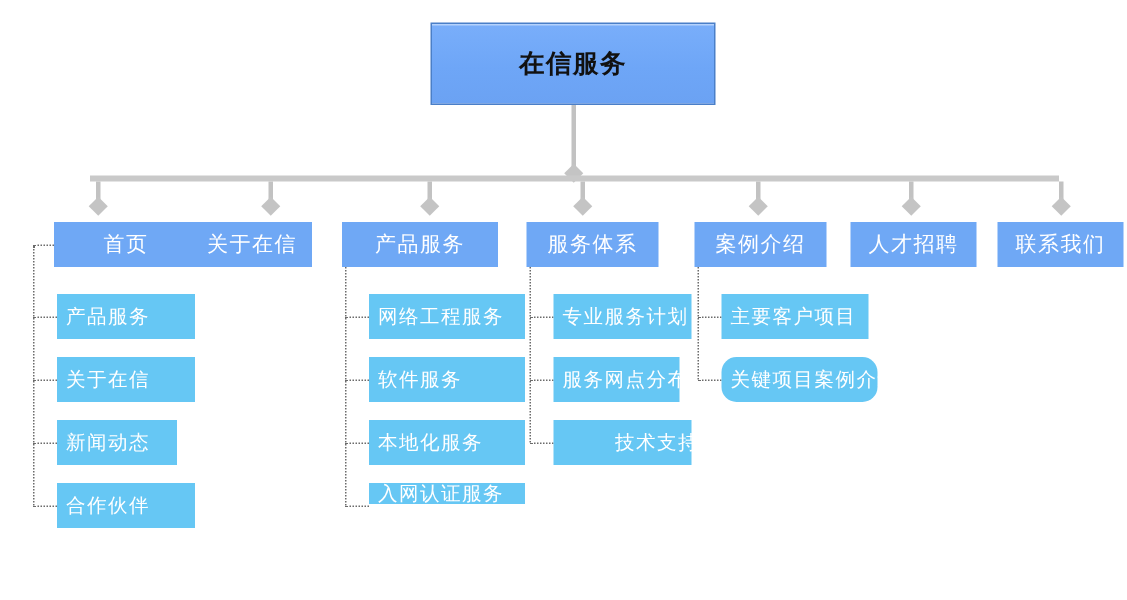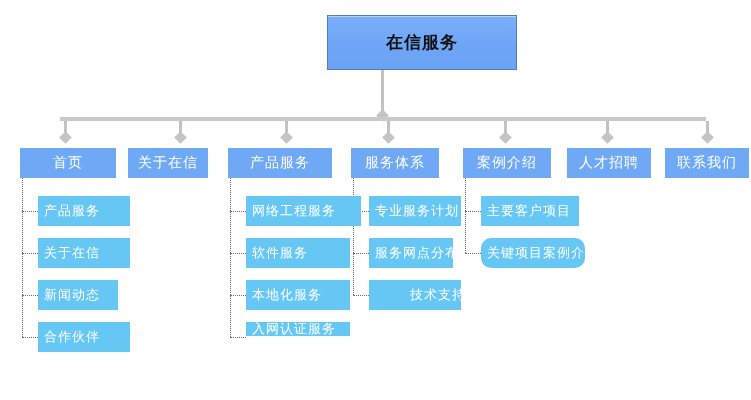--- a/index.html
+++ b/index.html
@@ -44,21 +44,20 @@
     letter-spacing: 1px;
   }
 
   .node-root {
     background: linear-gradient(180deg, #79aefa 0%, #6ea6f7 55%, #6ba2f3 100%);
     border: 1px solid #4a7fc8;
     color: #111111;
     font-size: 17px;
     font-weight: bold;
     box-shadow: inset 0 1px 0 rgba(255,255,255,0.45);
-    margin-left: 40px;
   }
 
   .node-l2 {
     background: #6fa8f5;
     color: #ffffff;
     font-size: 14px;
     justify-content: center;
   }
 
   .node-l3 {
@@ -137,42 +136,42 @@
       <div class="stub" style="left: 465px; top: 163px; width: 16px;"></div>
       <div class="stem" style="left: 606px; top: 121px; width: 3px; height: 19px;"></div>
       <div class="diamond" style="left: 603px; top: 133px;"></div>
       <div class="stem" style="left: 706px; top: 121px; width: 3px; height: 19px;"></div>
       <div class="diamond" style="left: 703px; top: 133px;"></div>
     </div>
   <div id="nodes">
       <div class="node node-root" style="left: 287px; top: 15px; width: 190px; height: 55px;">
         <span>在信服务</span>
       </div>
-      <div class="node node-l2" style="left: 20px; top: 148px; width: 96px; height: 30px;">
+      <div class="node node-l2" style="left: 36px; top: 148px; width: 96px; height: 30px;">
         <span>首页</span>
       </div>
       <div class="node node-l3" style="left: 38px; top: 196px; width: 92px; height: 30px;">
         <span>产品服务</span>
       </div>
       <div class="node node-l3" style="left: 38px; top: 238px; width: 92px; height: 30px;">
         <span>关于在信</span>
       </div>
       <div class="node node-l3" style="left: 38px; top: 280px; width: 80px; height: 30px;">
         <span>新闻动态</span>
       </div>
       <div class="node node-l3" style="left: 38px; top: 322px; width: 92px; height: 30px;">
         <span>合作伙伴</span>
       </div>
       <div class="node node-l2" style="left: 128px; top: 148px; width: 80px; height: 30px;">
         <span>关于在信</span>
       </div>
       <div class="node node-l2" style="left: 228px; top: 148px; width: 104px; height: 30px;">
         <span>产品服务</span>
       </div>
-      <div class="node node-l3" style="left: 246px; top: 196px; width: 115px; height: 30px;">
+      <div class="node node-l3" style="left: 246px; top: 196px; width: 104px; height: 30px;">
         <span>网络工程服务</span>
       </div>
       <div class="node node-l3" style="left: 246px; top: 238px; width: 104px; height: 30px;">
         <span>软件服务</span>
       </div>
       <div class="node node-l3" style="left: 246px; top: 280px; width: 104px; height: 30px;">
         <span>本地化服务</span>
       </div>
       <div class="node node-l3" style="left: 246px; top: 322px; width: 104px; height: 14px;">
         <span>入网认证服务</span>

